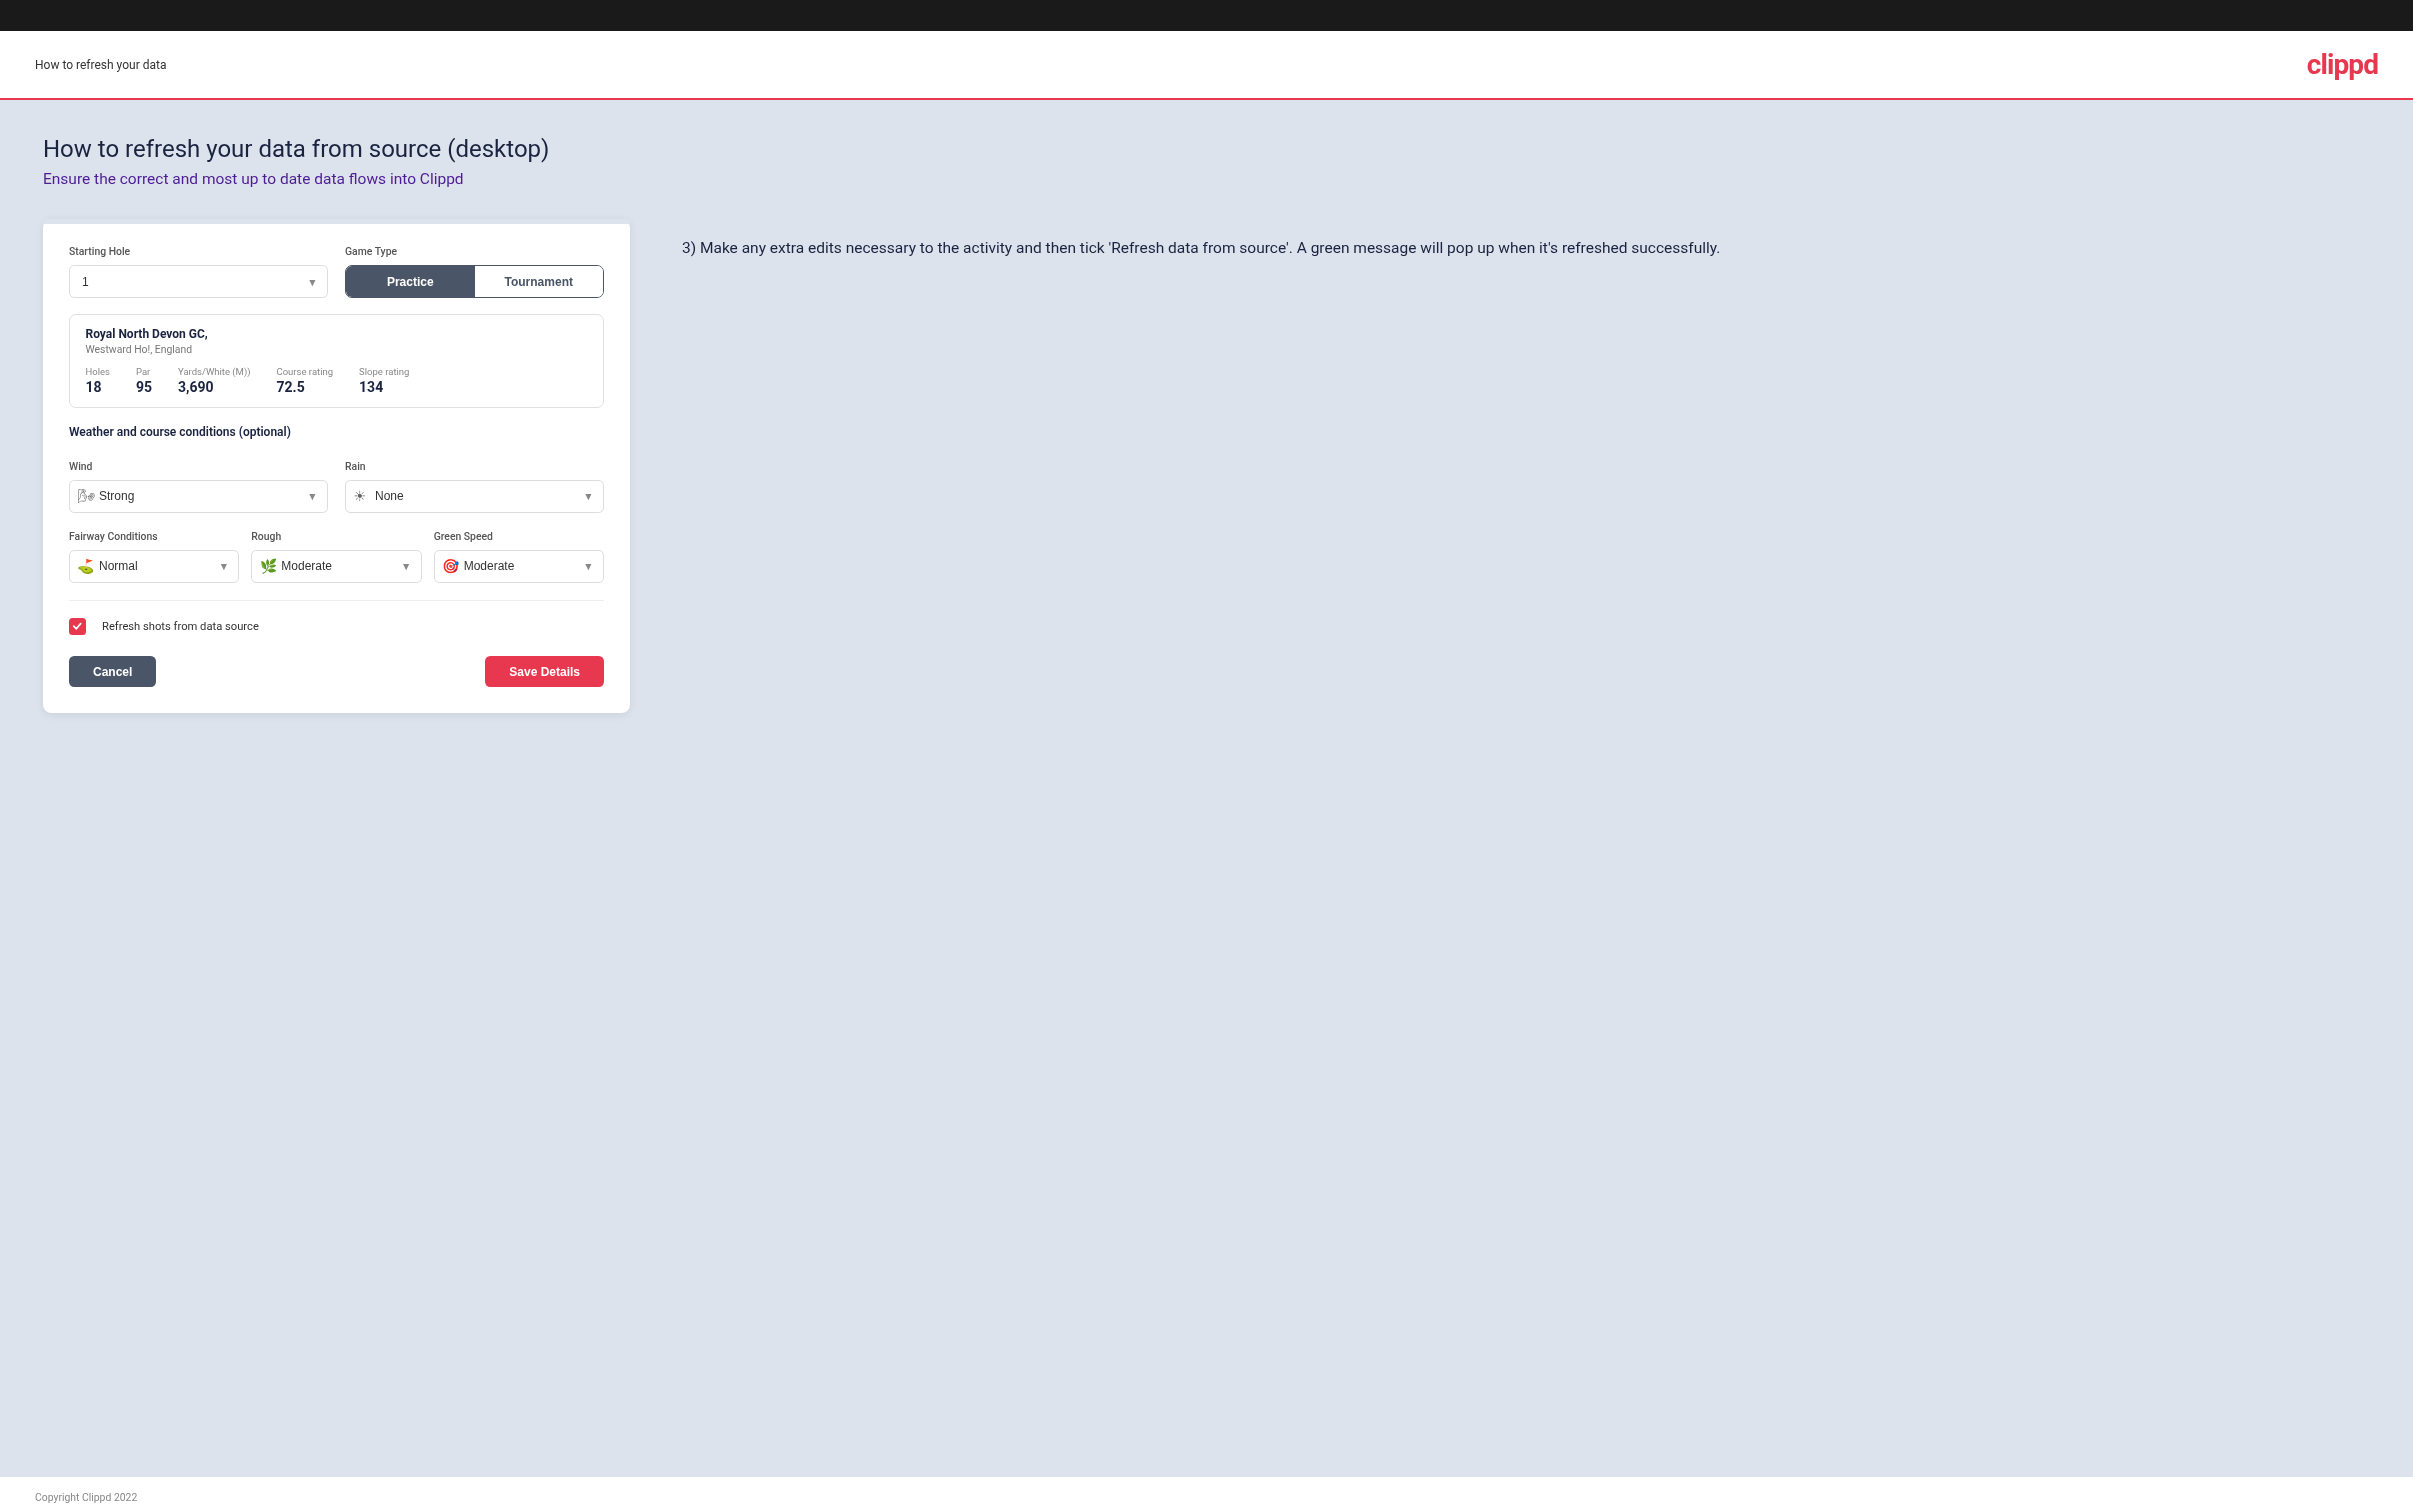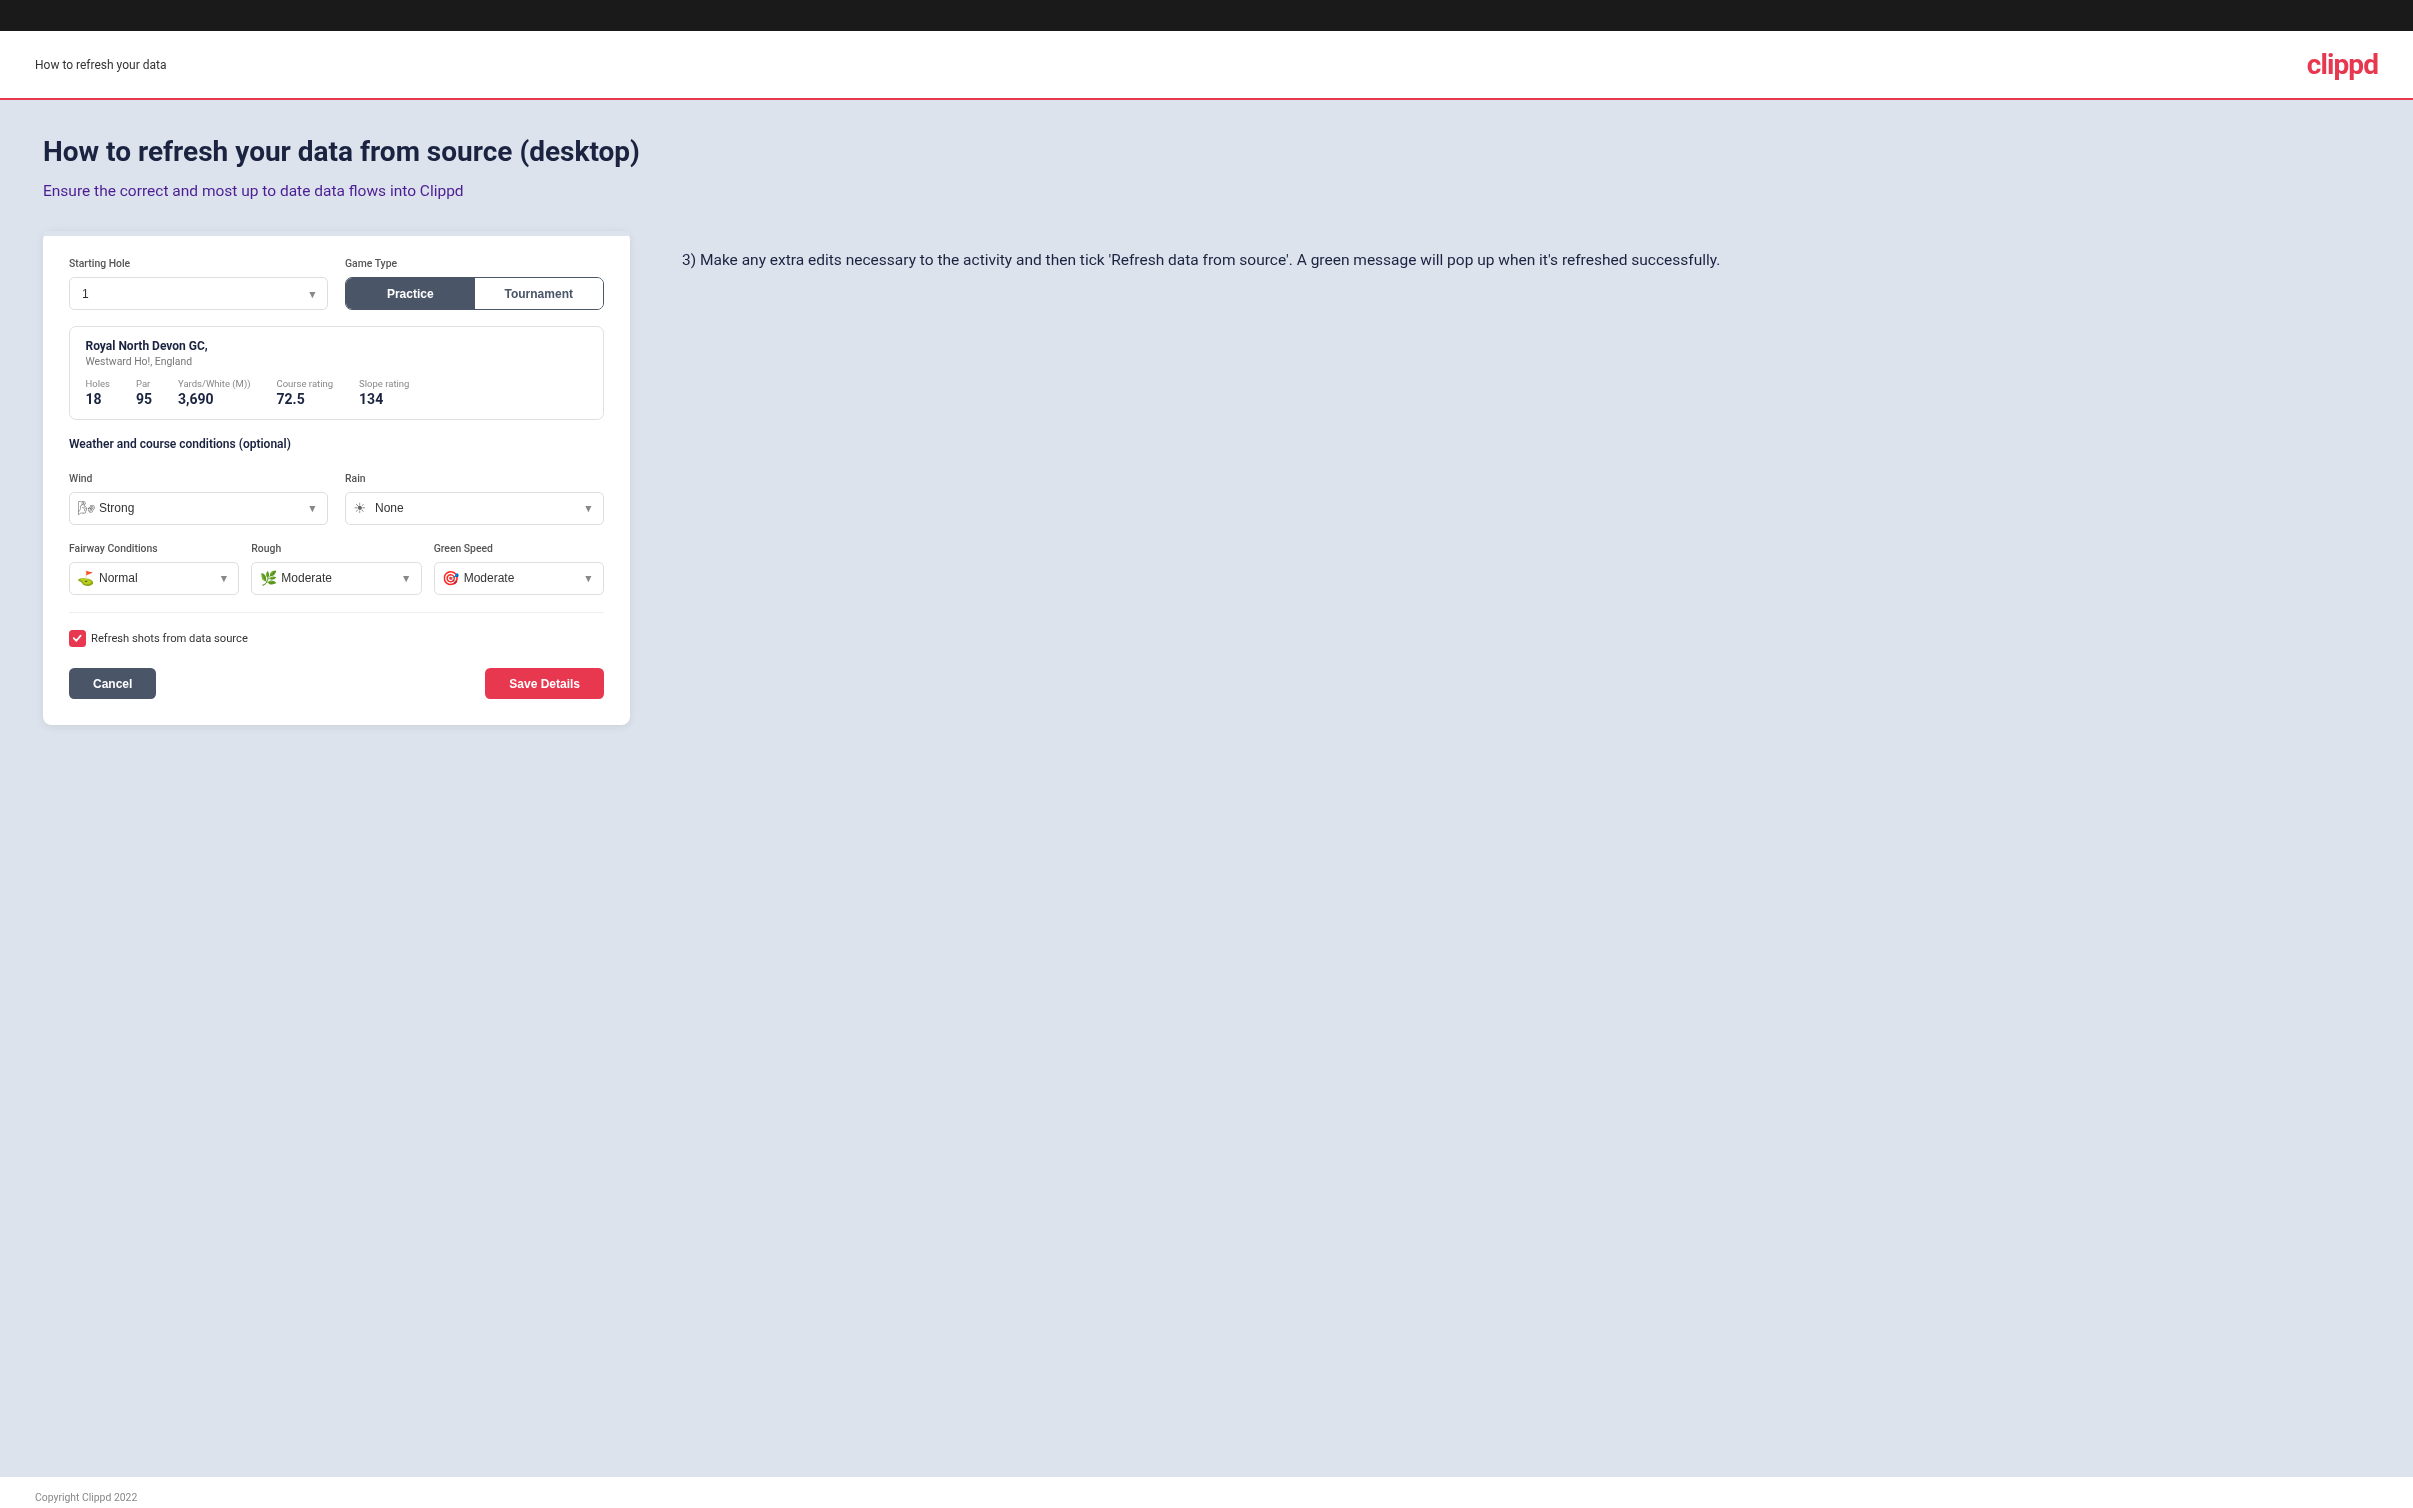--- a/index.html
+++ b/index.html
@@ -30,24 +30,24 @@
       font-weight: 700;
       color: #e8384f;
       letter-spacing: -0.9px;
     }
     .main-content {
       background: #dde3ec;
       min-height: calc(100vh - 100px - 31px);
       padding: 35px 43px 35px 43px;
     }
     .page-heading {
-      font-size: 28px;
-      font-weight: 700;
+      font-size: 24px;
+      font-weight: 400;
       color: #1a2340;
-      margin-bottom: 14px;
+      margin-bottom: 7px;
     }
     .page-subheading {
       font-size: 15.5px;
       color: #4c1d95;
       margin-bottom: 31px;
     }
     .content-layout {
       display: flex;
       gap: 52px;
       align-items: flex-start;
@@ -195,21 +195,21 @@
       padding-left: 29px;
     }
     .divider {
       border: none;
       border-top: 0.9px solid #eee;
       margin: 14px 0 17px 0;
     }
     .checkbox-row {
       display: flex;
       align-items: center;
-      gap: 5px;
+      gap: 16px;
       margin-bottom: 21px;
     }
     .checkbox-styled {
       width: 17px;
       height: 17px;
       background: #e8384f;
       border-radius: 3.5px;
       display: flex;
       align-items: center;
       justify-content: center;

